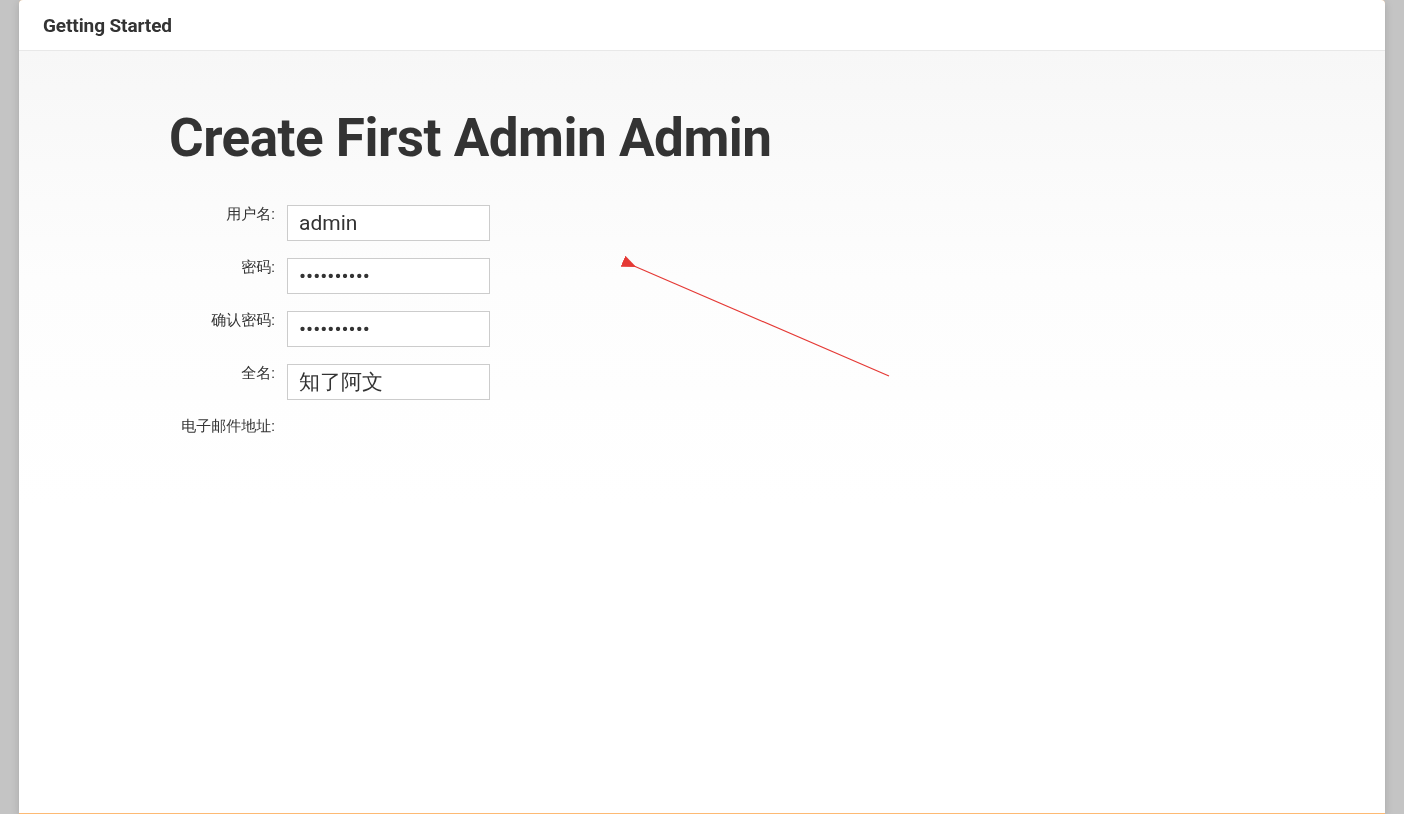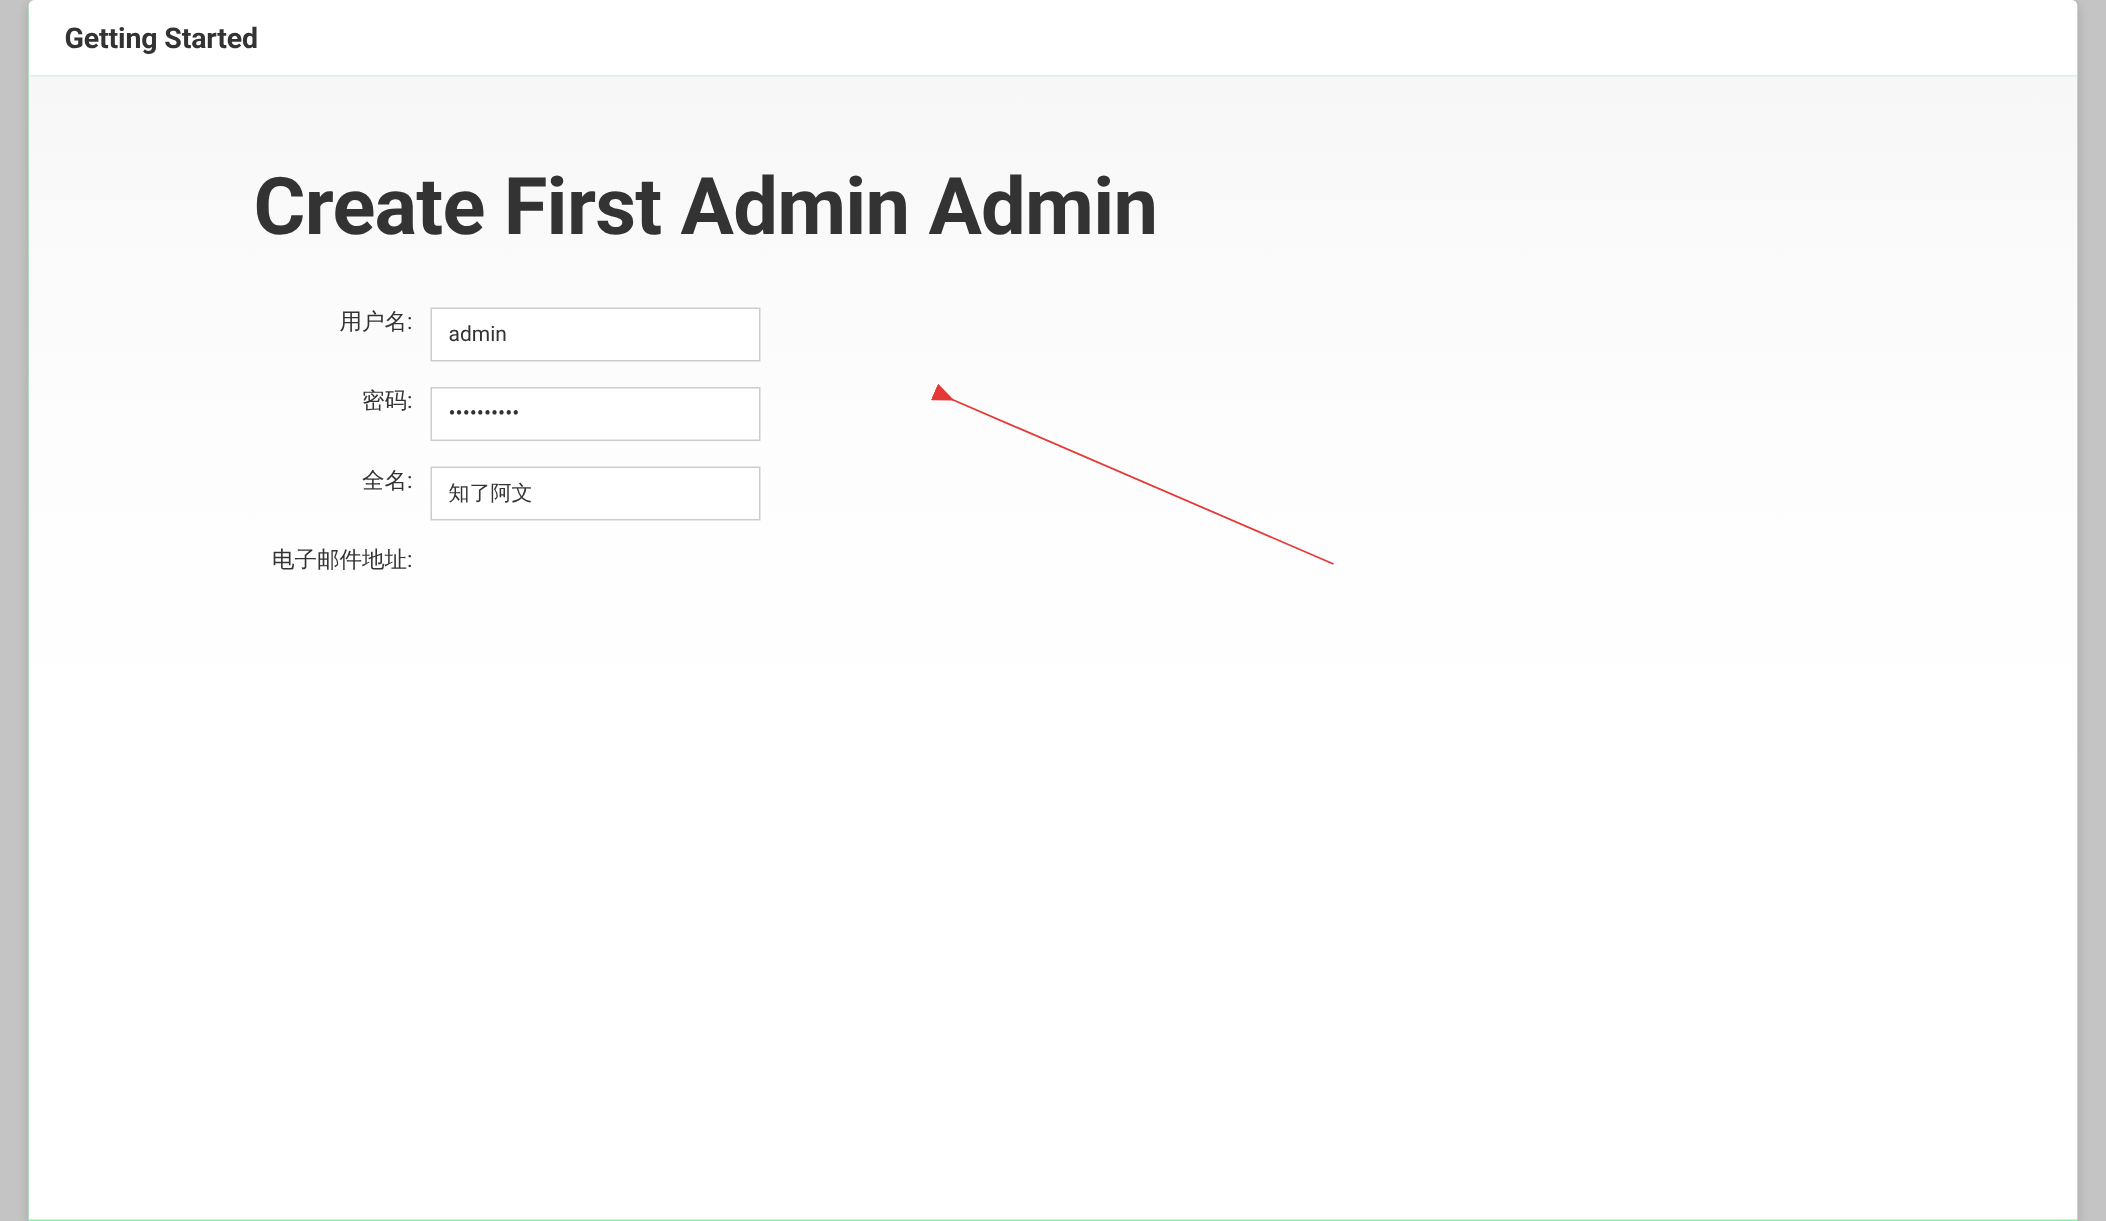--- a/index.html
+++ b/index.html
@@ -14,21 +14,21 @@
       height: 814px;
       overflow: hidden;
       position: relative;
     }
     .page-container {
       position: absolute;
       top: 0;
       left: 19px;
       right: 19px;
       bottom: 0;
-      background: #86efac;
+      background: #fdba74;
       box-shadow: 0 2px 8px rgba(0,0,0,0.15);
       border-radius: 4px 4px 0 0;
       overflow: hidden;
     }
     .header {
       padding: 14px 24px 13px 24px;
       border-bottom: 1px solid #e8e8e8;
       background: #fff;
     }
     .header-title {
@@ -59,25 +59,25 @@
       margin-bottom: 17px;
     }
     .form-label {
       width: 128px;
       text-align: right;
       font-size: 15px;
       color: #333;
       padding-right: 12px;
     }
     .form-input {
-      width: 220px;
+      width: 203px;
       height: 36px;
       border: 1px solid #ccc;
       padding: 0 11px;
-      font-size: 14px;
+      font-size: 21px;
       color: #333;
       background: #fff;
       font-family: inherit;
     }
     .annotation-arrow {
       position: absolute;
       top: 205px;
       left: 595px;
       pointer-events: none;
     }
@@ -106,20 +106,24 @@
       <div class="form-row">
         <div class="form-label">用户名:</div>
         <input type="text" class="form-input" value="admin" style="">
       </div>
 
       <div class="form-row">
         <div class="form-label">密码:</div>
         <input type="password" class="form-input" value="••••••••••" style="">
       </div>
 
+      <div class="form-row">
+        <div class="form-label">确认密码:</div>
+        <input type="password" class="form-input" value="••••••••••" style="">
+      </div>
 
       <div class="form-row">
         <div class="form-label">全名:</div>
         <input type="text" class="form-input" value="知了阿文" style="">
       </div>
 
       <div class="form-row">
         <div class="form-label">电子邮件地址:</div>
       </div>
 

